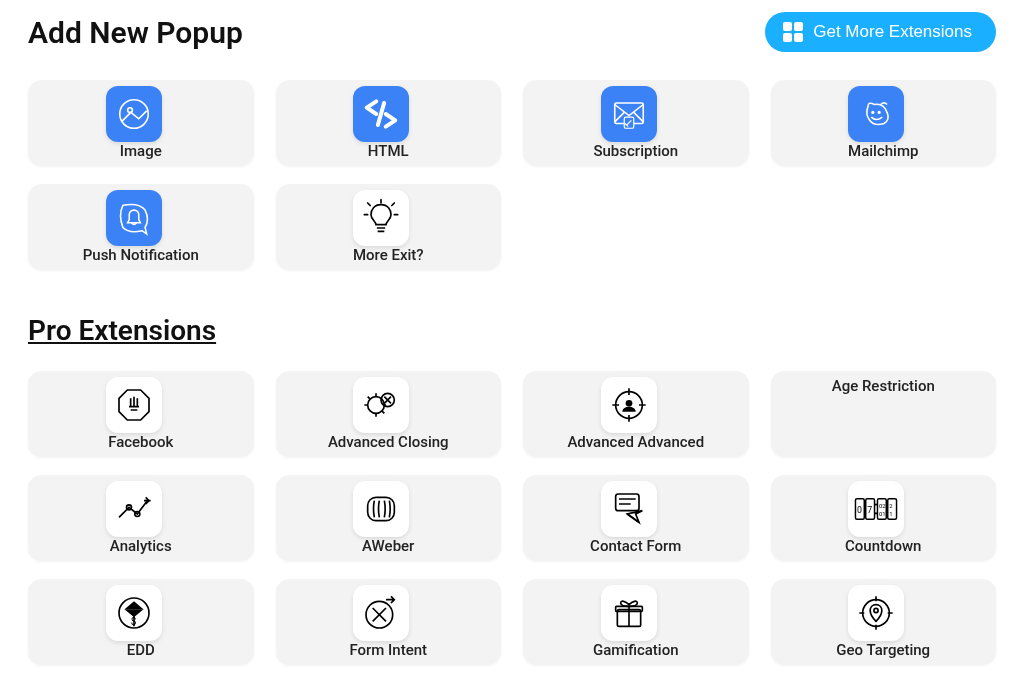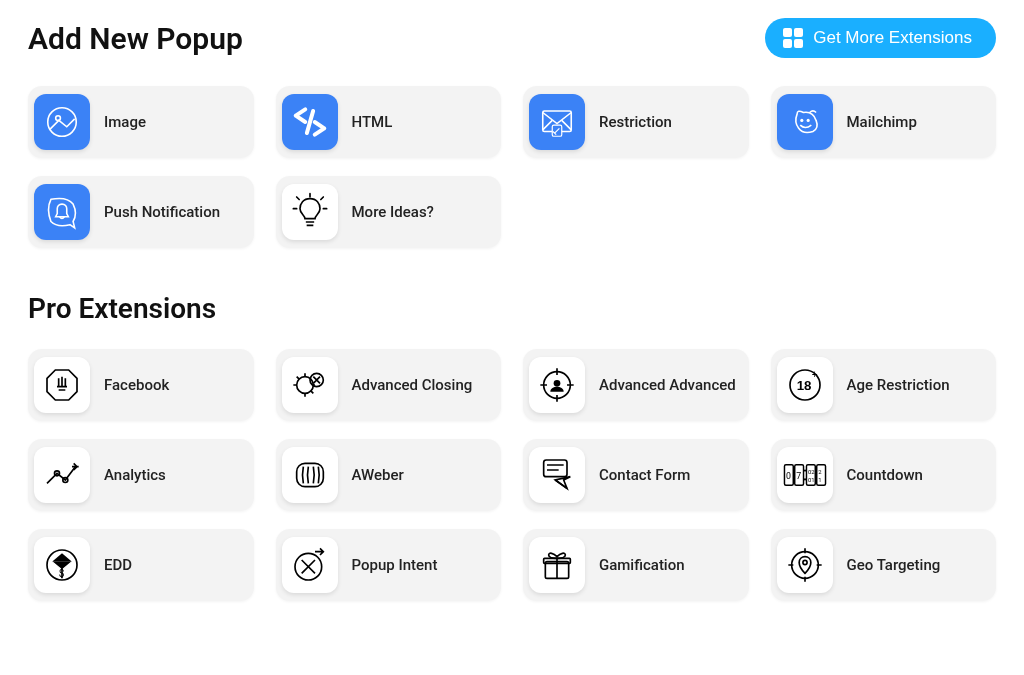--- a/index.html
+++ b/index.html
@@ -7,21 +7,21 @@
     font-family: -apple-system, BlinkMacSystemFont, "Segoe UI", Roboto, Arial, sans-serif;
     background: #ffffff;
     padding: 10px 28px;
     width: 1024px;
   }
   .header-row {
     display: flex;
     justify-content: space-between;
     align-items: center;
     margin-bottom: 28px;
-    margin-top: 8px;
+    margin-top: 2px;
   }
   .page-title {
     font-size: 30px;
     font-weight: 600;
     color: #111;
   }
   .get-more-btn {
     background: #1AAFFF;
     color: #fff;
     border: none;
@@ -43,35 +43,37 @@
   .get-more-btn .grid-icon span {
     background: #fff;
     border-radius: 2px;
   }
   .section-title {
     font-size: 28px;
     font-weight: 600;
     color: #111;
     margin-top: 44px;
     margin-bottom: 24px;
+    text-decoration: underline;
   }
   .card-grid {
     display: grid;
     grid-template-columns: repeat(4, 1fr);
     gap: 18px 22px;
   }
   .card {
     background: #f3f3f3;
     border-radius: 14px;
     display: flex;
     align-items: center;
     padding: 6px;
     min-height: 72px;
     cursor: pointer;
     box-shadow: 0 1px 3px rgba(0,0,0,0.05);
+    flex-direction: column;
   }
   .card .icon-box {
     width: 56px; height: 56px;
     border-radius: 12px;
     display: flex;
     align-items: center;
     justify-content: center;
     flex-shrink: 0;
     margin-right: 14px;
     box-shadow: 0 2px 4px rgba(0,0,0,0.1);
@@ -126,21 +128,21 @@
       <div class="icon-box icon-blue">
         <svg width="38" height="38" viewBox="0 0 48 48">
           <rect x="6" y="10" width="36" height="26" rx="2" stroke="#fff" stroke-width="2" fill="none"></rect>
           <path d="M6 12 L24 26 L42 12" stroke="#fff" stroke-width="2" fill="none"></path>
           <path d="M6 34 L18 22 M42 34 L30 22" stroke="#fff" stroke-width="2" fill="none"></path>
           <path d="M24 28 v8 M20 32 h8 M20 40 h8" stroke="#fff" stroke-width="1.5" fill="none"></path>
           <rect x="18" y="28" width="12" height="14" rx="2" stroke="#fff" stroke-width="1.5" fill="#3B82F6"></rect>
           <path d="M21 38 l-2 -2 m2 2 l2 2 m-2 -2 l6 -6" stroke="#fff" stroke-width="1.5" fill="none"></path>
         </svg>
       </div>
-      <span class="label">Restriction</span>
+      <span class="label">Subscription</span>
     </div>
     <div class="card">
       <div class="icon-box icon-blue">
         <svg width="38" height="38" viewBox="0 0 48 48">
           <path d="M14 14 Q10 24 16 32 Q22 40 34 36 Q42 32 38 22 Q34 10 22 12 Q14 8 14 14 Z" stroke="#fff" stroke-width="2" fill="none"></path>
           <circle cx="28" cy="22" r="2" fill="#fff"></circle>
           <circle cx="20" cy="22" r="2" fill="#fff"></circle>
           <path d="M18 28 Q24 34 32 28" stroke="#fff" stroke-width="2" fill="none"></path>
           <path d="M30 12 Q34 8 38 12" stroke="#fff" stroke-width="2" fill="none"></path>
         </svg>
@@ -158,21 +160,21 @@
       <span class="label">Push Notification</span>
     </div>
     <div class="card">
       <div class="icon-box icon-white">
         <svg width="40" height="40" viewBox="0 0 48 48">
           <path d="M24 8 C16 8 12 14 12 20 C12 26 18 28 18 32 H30 C30 28 36 26 36 20 C36 14 32 8 24 8 Z" stroke="#000" stroke-width="2" fill="none"></path>
           <path d="M19 36 H29 M20 40 H28" stroke="#000" stroke-width="2" fill="none"></path>
           <path d="M24 2 V6 M8 6 L11 9 M40 6 L37 9 M4 20 H8 M40 20 H44" stroke="#000" stroke-width="2" fill="none" stroke-linecap="round"></path>
         </svg>
       </div>
-      <span class="label">More Ideas?</span>
+      <span class="label">More Exit?</span>
     </div>
   </div>
 
 <h2 class="section-title">Pro Extensions</h2>
 
 <div class="card-grid" id="pro-grid">
     <div class="card">
       <div class="icon-box icon-white">
         <svg width="40" height="40" viewBox="0 0 48 48">
           <path d="M16 6 H32 L42 16 V32 L32 42 H16 L6 32 V16 Z" stroke="#000" stroke-width="2" fill="none"></path>
@@ -197,27 +199,20 @@
         <svg width="40" height="40" viewBox="0 0 48 48">
           <circle cx="24" cy="24" r="16" stroke="#000" stroke-width="2" fill="none"></circle>
           <path d="M24 4 V12 M24 36 V44 M4 24 H12 M36 24 H44" stroke="#000" stroke-width="2" fill="none"></path>
           <circle cx="24" cy="22" r="4" fill="#000"></circle>
           <path d="M16 32 C16 28 20 26 24 26 C28 26 32 28 32 32" fill="#000"></path>
         </svg>
       </div>
       <span class="label">Advanced Advanced</span>
     </div>
     <div class="card">
-      <div class="icon-box icon-white">
-        <svg width="40" height="40" viewBox="0 0 48 48">
-          <circle cx="24" cy="24" r="18" stroke="#000" stroke-width="2" fill="none"></circle>
-          <text x="14" y="30" font-size="16" font-family="Arial" fill="#000" font-weight="bold">18</text>
-          <text x="32" y="16" font-size="12" font-family="Arial" fill="#000">+</text>
-        </svg>
-      </div>
       <span class="label">Age Restriction</span>
     </div>
     <div class="card">
       <div class="icon-box icon-white">
         <svg width="40" height="40" viewBox="0 0 48 48">
           <path d="M6 34 L18 22 L28 30 L40 14" stroke="#000" stroke-width="2" fill="none"></path>
           <circle cx="18" cy="22" r="3" stroke="#000" stroke-width="2" fill="none"></circle>
           <circle cx="28" cy="30" r="3" stroke="#000" stroke-width="2" fill="none"></circle>
           <path d="M38 10 L42 14 L38 18 M36 14 H44" stroke="#000" stroke-width="2" fill="none"></path>
         </svg>
@@ -276,21 +271,21 @@
       <span class="label">EDD</span>
     </div>
     <div class="card">
       <div class="icon-box icon-white">
         <svg width="40" height="40" viewBox="0 0 48 48">
           <circle cx="22" cy="26" r="16" stroke="#000" stroke-width="2" fill="none"></circle>
           <path d="M14 18 L30 34 M30 18 L14 34" stroke="#000" stroke-width="2" fill="none"></path>
           <path d="M30 8 H40 M36 4 L40 8 L36 12" stroke="#000" stroke-width="2" fill="none"></path>
         </svg>
       </div>
-      <span class="label">Popup Intent</span>
+      <span class="label">Form Intent</span>
     </div>
     <div class="card">
       <div class="icon-box icon-white">
         <svg width="40" height="40" viewBox="0 0 48 48">
           <rect x="10" y="20" width="28" height="20" rx="2" stroke="#000" stroke-width="2" fill="none"></rect>
           <rect x="8" y="16" width="32" height="6" rx="1" stroke="#000" stroke-width="2" fill="none"></rect>
           <path d="M24 16 V40" stroke="#000" stroke-width="2" fill="none"></path>
           <path d="M24 14 C20 10 14 8 14 12 C14 16 24 16 24 16 C24 16 34 16 34 12 C34 8 28 10 24 14 Z" stroke="#000" stroke-width="2" fill="none"></path>
         </svg>
       </div>

